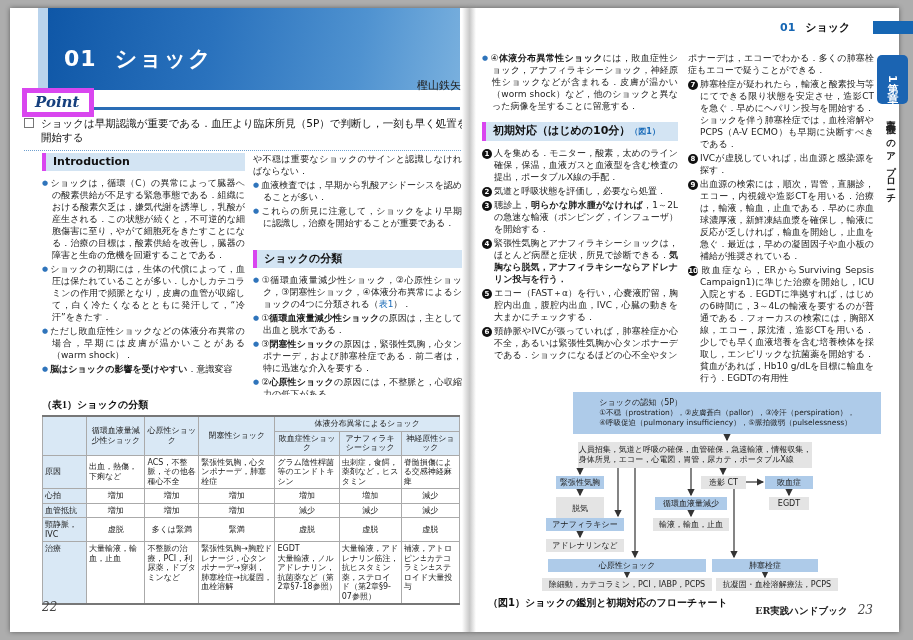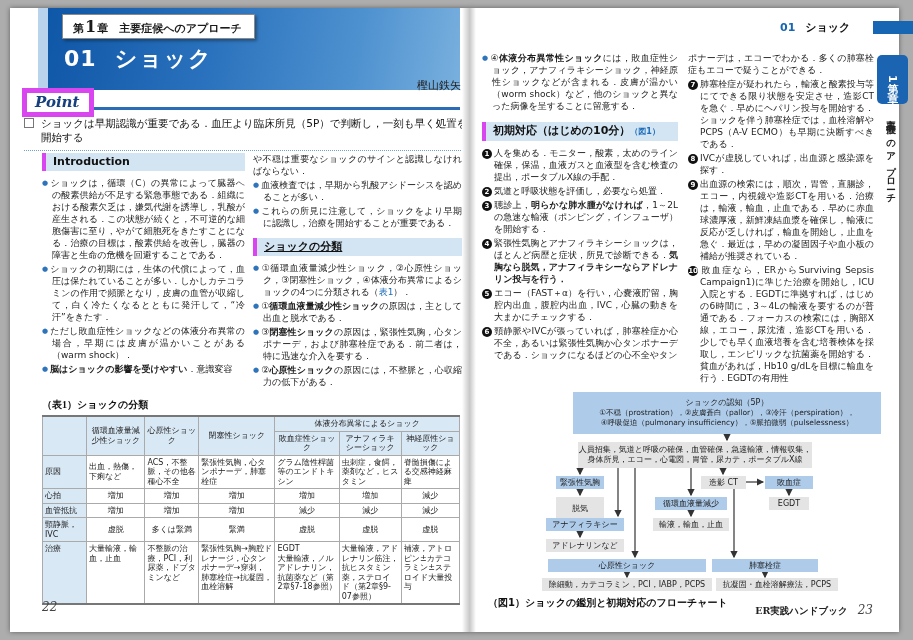--- a/index.html
+++ b/index.html
@@ -50,21 +50,21 @@
   .t1cap{font-size:10px;font-weight:bold;margin-bottom:3px;color:#111;font-family:Liberation Serif, serif;}
   table.t1{border-collapse:collapse;width:418px;font-size:8px;line-height:9.5px;color:#1c1c1c;
     border-top:2px solid #777;border-bottom:2px solid #777;}
   table.t1 th,table.t1 td{border:1px solid #aaa;padding:2px 2px;vertical-align:middle;}
   table.t1 th{background:#d9e8f5;font-weight:normal;text-align:center;}
   table.t1 td.lab{background:#d9e8f5;text-align:left;width:42px;}
   table.t1 td{white-space:pre-line;text-align:left;}
   table.t1 td.c{text-align:center;}
   
   .flow{position:absolute;left:17px;top:384px;width:392px;height:200px;}
-  .fbox{position:absolute;font-size:8px;line-height:10px;text-align:center;color:#1c1c1c;
+  .fbox{position:absolute;font-size:8px;line-height:10px;text-align:left;color:#1c1c1c;
     display:flex;align-items:center;justify-content:center;}
   .fblue{background:#aecbe9;}
   .fgray{background:#e4e4e4;}
   .flow svg{position:absolute;left:0;top:0;pointer-events:none;}
   .figcap{position:absolute;left:17px;top:588px;font-size:10px;font-weight:bold;color:#111;}
   
   .runhead{position:absolute;left:780px;top:20px;font-size:11px;font-weight:bold;color:#111;z-index:6;}
   .runhead .rn{color:#1666b3;margin-right:10px;}
   .runbar{position:absolute;left:873px;top:21px;width:40px;height:13px;background:#1666b3;z-index:6;}
   .sidetab{position:absolute;left:877px;top:55px;width:31px;height:49px;background:#1b64b2;border-radius:5px;
@@ -78,23 +78,20 @@
   .footR .pn{font-family:"DejaVu Serif",serif;font-style:italic;font-size:12px;color:#444;}
 </style>
 </head>
 <body>
 
 <div class="gutter"></div>
 
 <div class="page" id="pageL">
   <div class="bluestrip"></div>
   <div class="headblock">
-    <div class="chapbox">
-      <span>第</span><span class="bignum">1</span><span>章　主要症候へのアプローチ</span>
-    </div>
     <div class="titleline">
       <span class="tnum">01</span><span>ショック</span>
     </div>
   </div>
   <div class="author">樫山鉄矢</div>
 
   <div class="pointlabel">Point</div>
   <div class="pointline"></div>
   <div class="pointitem">
     <span class="cb"></span>
@@ -106,21 +103,21 @@
       <div class="sech">Introduction</div>
       <p class="blt"><span class="dot">●</span><span>ショックは，循環（C）の異常によって臓器への酸素供給が不足する緊急事態である．組織における酸素欠乏は，嫌気代謝を誘導し，乳酸が産生される．この状態が続くと，不可逆的な細胞傷害に至り，やがて細胞死をきたすことになる．治療の目標は，酸素供給を改善し，臓器の障害と生命の危機を回避することである．</span></p>
       <p class="blt"><span class="dot">●</span><span>ショックの初期には，生体の代償によって，血圧は保たれていることが多い．しかしカテコラミンの作用で頻脈となり，皮膚の血管が収縮して，白く冷たくなるとともに発汗して，“冷汗”をきたす．</span></p>
       <p class="blt"><span class="dot">●</span><span>ただし敗血症性ショックなどの体液分布異常の場合，早期には皮膚が温かいことがある（warm shock）．</span></p>
       <p class="blt"><span class="dot">●</span><b>脳はショックの影響を受けやすい</b><span>．意識変容</span></p>
     </div>
     <div class="col2">
       <p class="cont">や不穏は重要なショックのサインと認識しなければならない．</p>
       <p class="blt"><span class="dot">●</span><span>血液検査では，早期から乳酸アシドーシスを認めることが多い．</span></p>
       <p class="blt"><span class="dot">●</span><span>これらの所見に注意して，ショックをより早期に認識し，治療を開始することが重要である．</span></p>
-      <div class="sech" style="margin-top:9px;text-decoration:underline;">ショックの分類</div>
+      <div class="sech" style="margin-top:21px;">ショックの分類</div>
       <p class="blt"><span class="dot">●</span><span>①循環血液量減少性ショック，②心原性ショック，③閉塞性ショック，④体液分布異常によるショックの4つに分類される（</span><span class="refblue">表1</span><span>）．</span></p>
       <p class="blt"><span class="dot">●</span><span>①</span><b>循環血液量減少性ショック</b><span>の原因は，主として出血と脱水である．</span></p>
       <p class="blt"><span class="dot">●</span><span>③</span><b>閉塞性ショック</b><span>の原因は，緊張性気胸，心タンポナーデ，および肺塞栓症である．前二者は，特に迅速な介入を要する．</span></p>
       <p class="blt"><span class="dot">●</span><span>②</span><b>心原性ショック</b><span>の原因には，不整脈と，心収縮力の低下がある．</span></p>
     </div>
   </div>
 
   <div class="t1wrap">
     <div class="t1cap">（表1）ショックの分類</div>
     <table class="t1">

